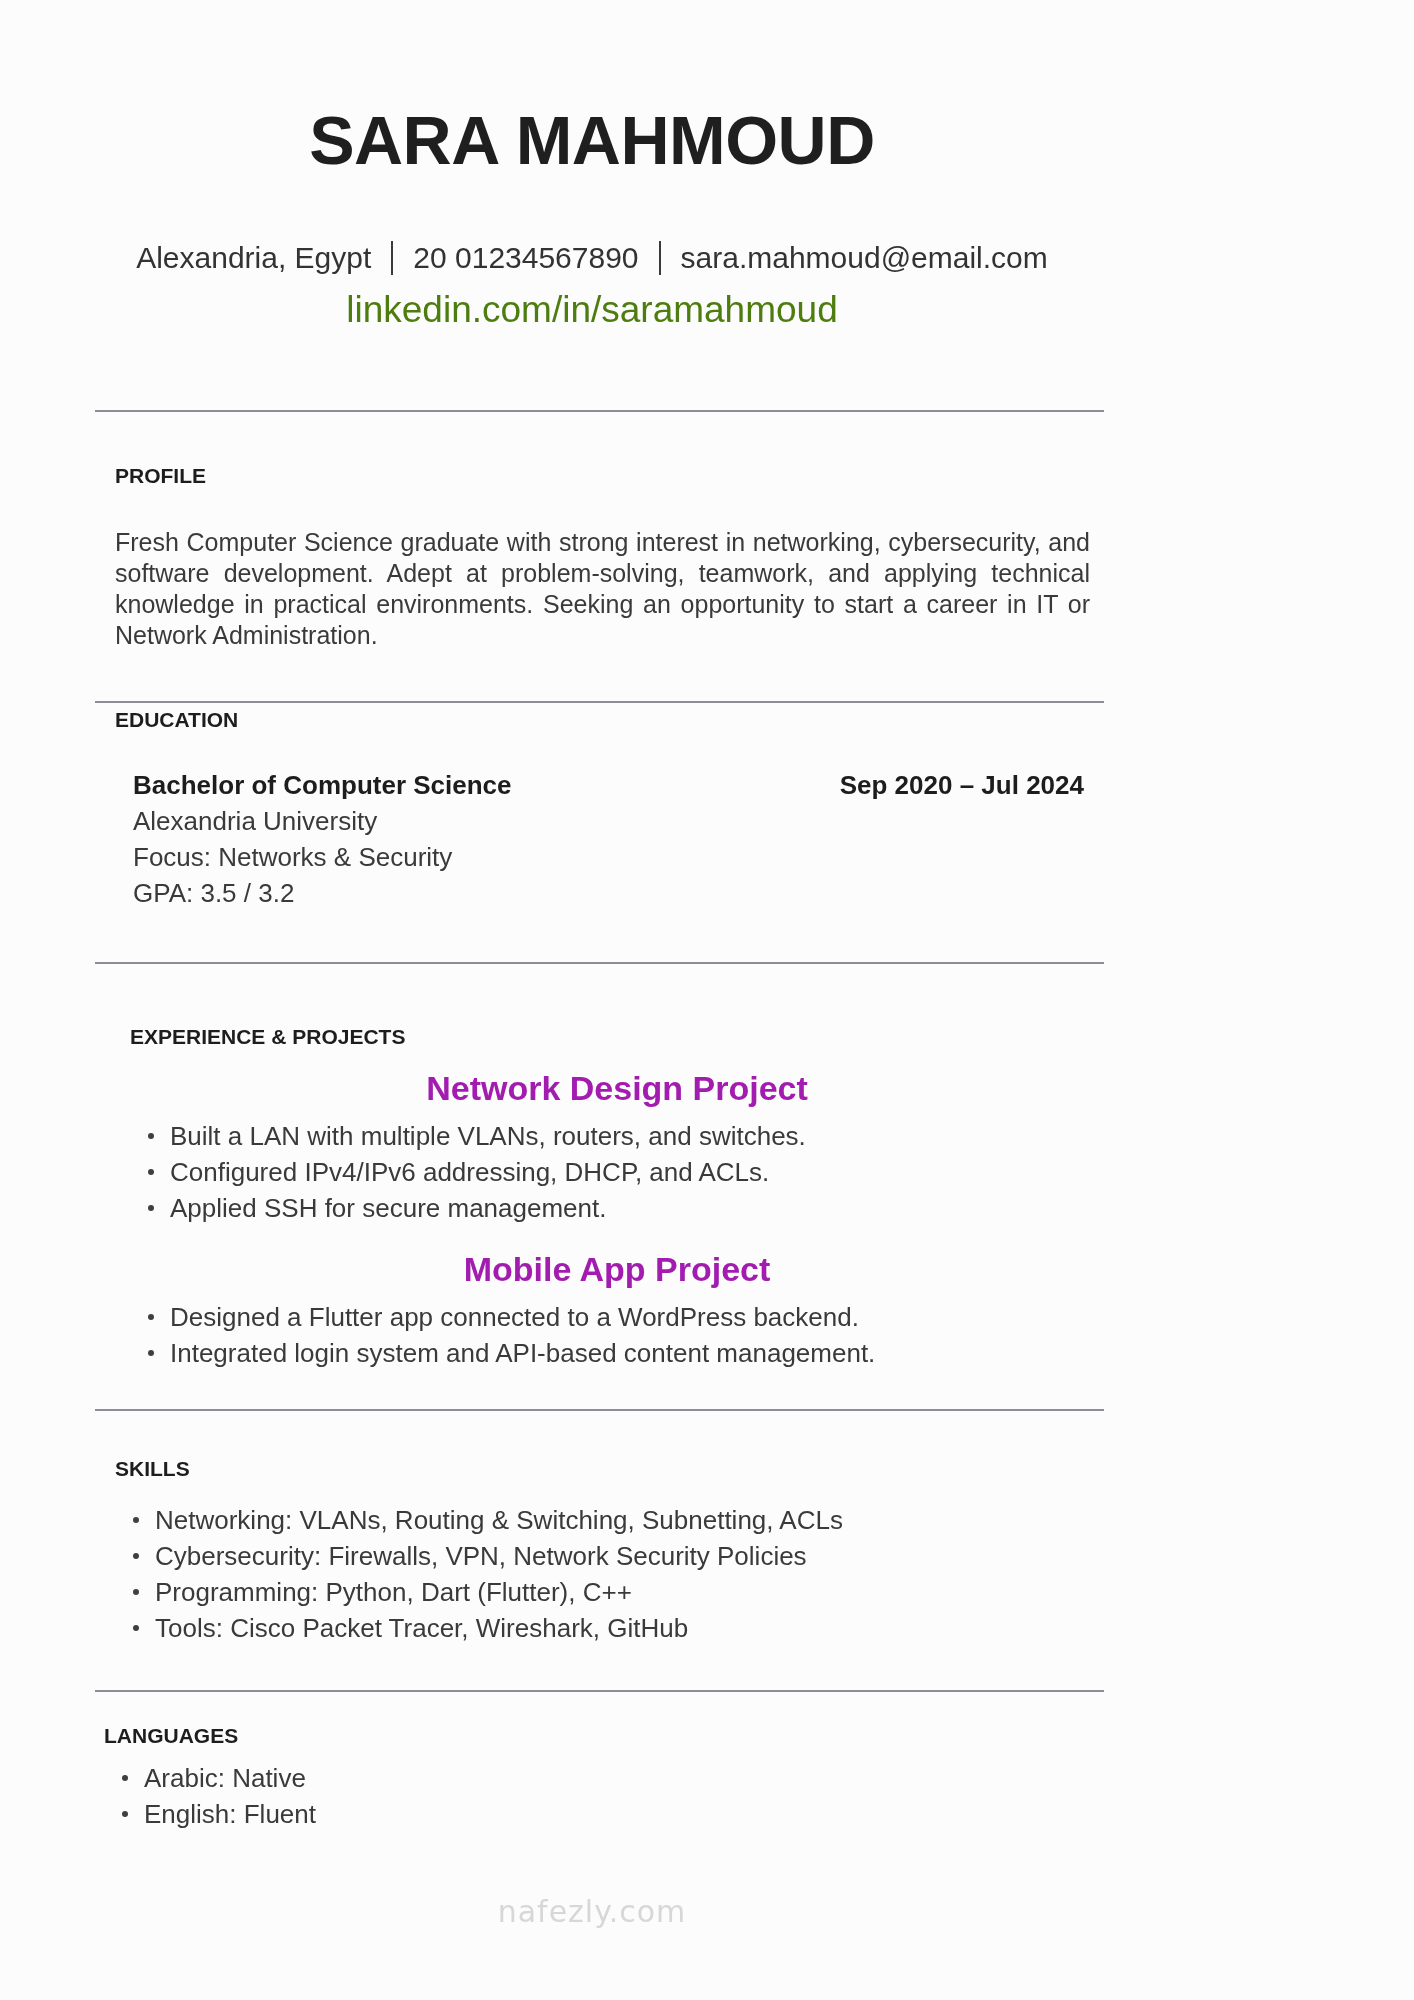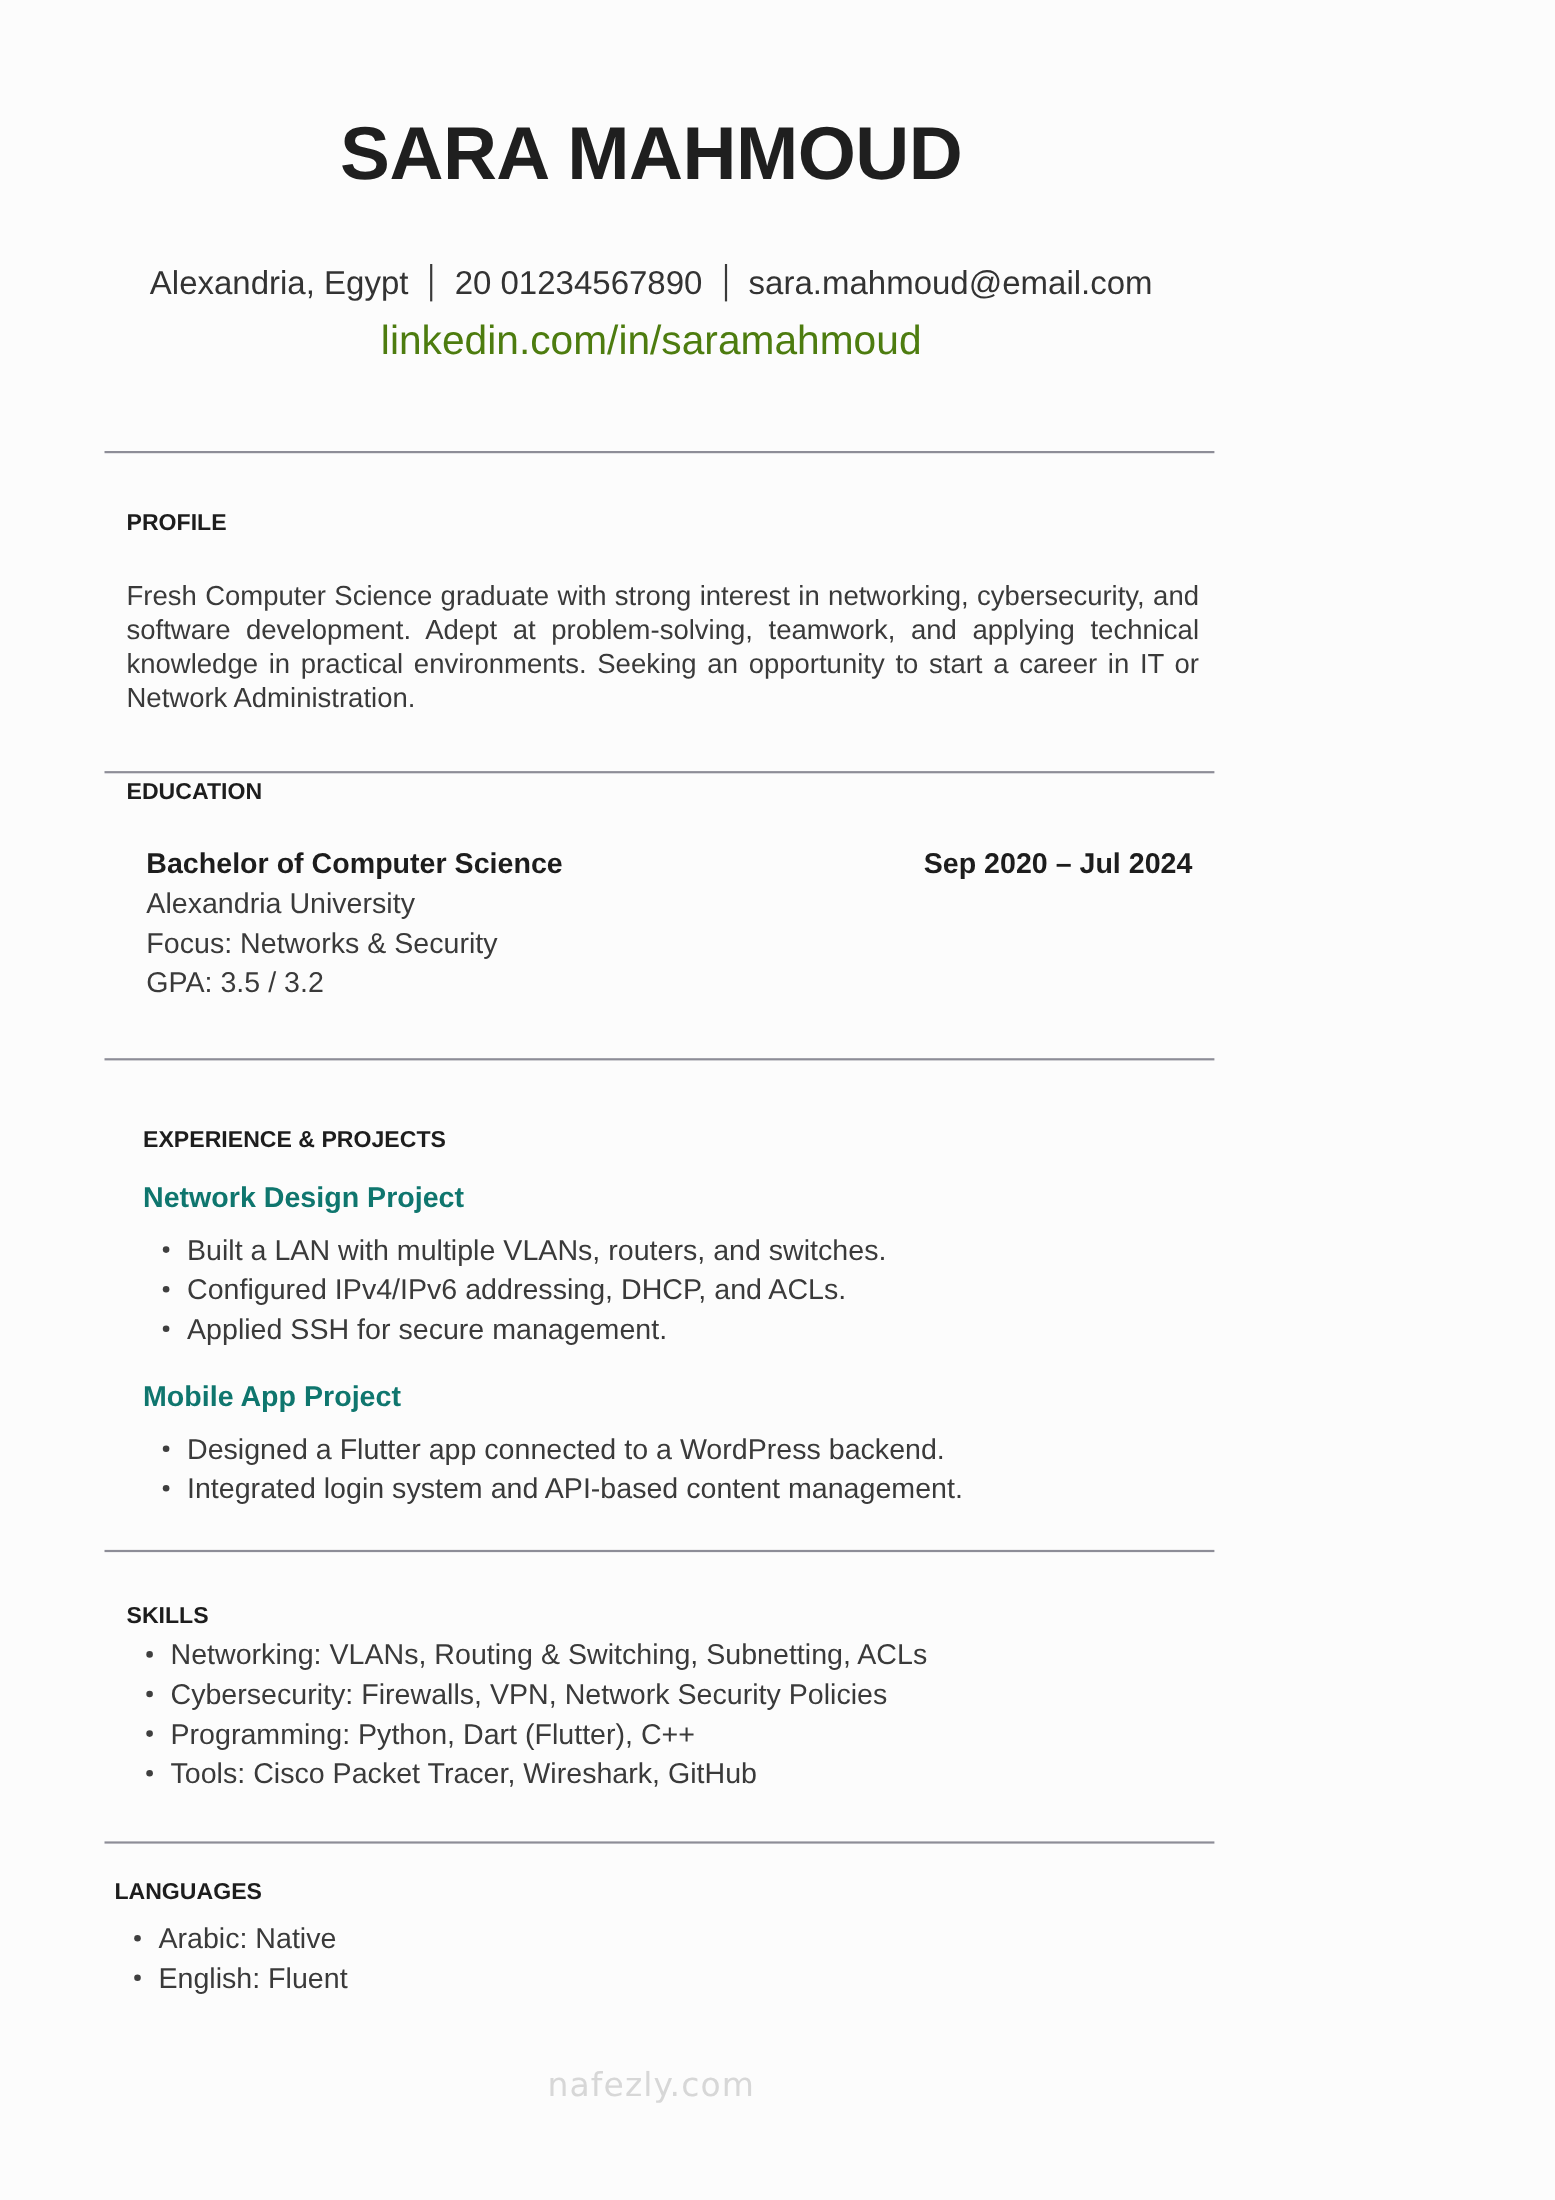--- a/index.html
+++ b/index.html
@@ -103,24 +103,25 @@
     align-items: baseline;
   }
   .degree, .dates {
     font-weight: 700;
     color: #1d1d1d;
   }
   .edu-line { color: #3a3a3a; }
   
   h3.project-title {
     margin: 26px 0 0 0;
-    font-size: 26px;
+    font-size: 34px;
     line-height: 35px;
     font-weight: 700;
-    color: #0f766e;
+    color: #a21caf;
+    text-align: center;
   }
   h3.first-project { margin-top: 17px; }
   ul.blist {
     list-style: none;
     margin: 12px 0 0 0;
     padding: 0 0 0 40px;
   }
   ul.blist li {
     position: relative;
     font-size: 26px;
@@ -130,21 +131,21 @@
   ul.blist li::before {
     content: "";
     position: absolute;
     left: -22px;
     top: 15px;
     width: 6px;
     height: 6px;
     border-radius: 50%;
     background: #3f3f3f;
   }
-  .sec.skills ul.blist    { margin-top: 0; }
+  .sec.skills ul.blist    { margin-top: 16px; }
   .sec.languages ul.blist { margin-top: 7px; }
   
   .watermark {
     margin-top: 62px;
     text-align: center;
     color: #d7d7d7;
     font-family: "DejaVu Sans", sans-serif;
   }
   .wm-logo {
     font-size: 62px;

